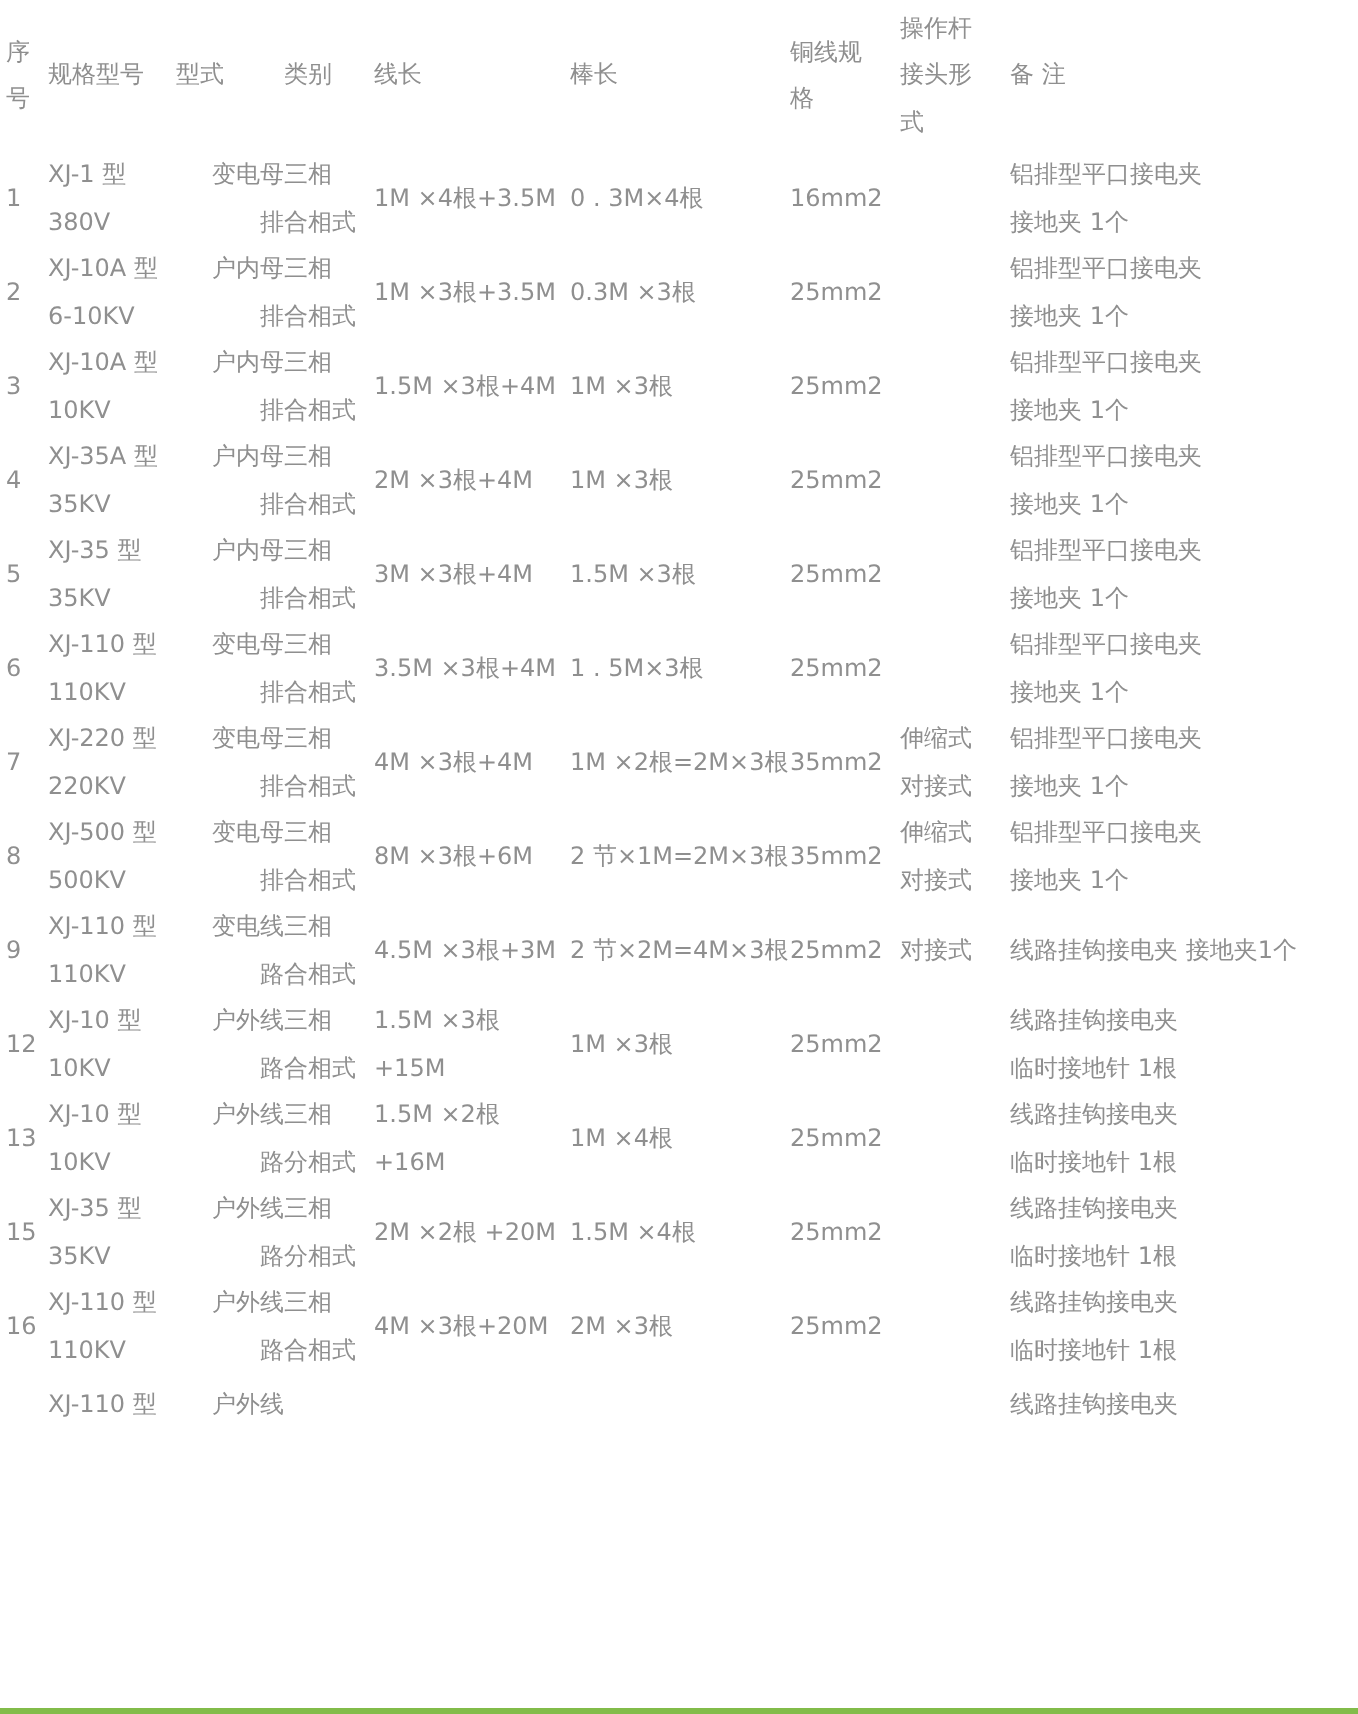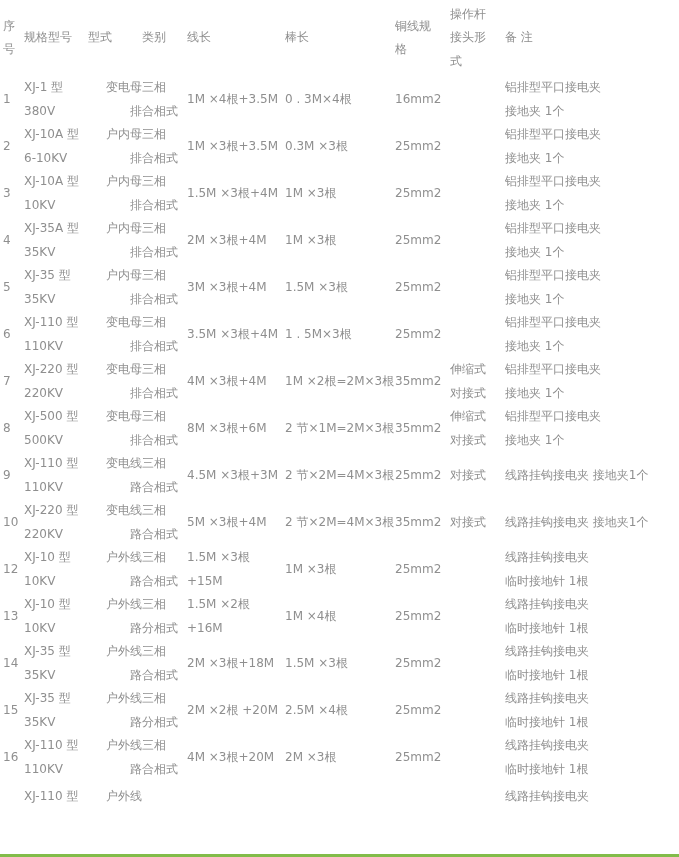--- a/index.html
+++ b/index.html
@@ -206,34 +206,20 @@
 路</td>
           <td class="c3">三相
 合相式</td>
           <td class="c4">4.5M ×3根+3M</td>
           <td class="c5">2 节×2M=4M×3根</td>
           <td class="c6">25mm2</td>
           <td class="c7">对接式</td>
           <td class="c8">线路挂钩接电夹 接地夹1个</td>
         </tr>
         <tr>
-          <td class="c0">10</td>
-          <td class="c1">XJ-220 型
-220KV</td>
-          <td class="c2">变电线
-路</td>
-          <td class="c3">三相
-合相式</td>
-          <td class="c4">5M ×3根+4M</td>
-          <td class="c5">2 节×2M=4M×3根</td>
-          <td class="c6">35mm2</td>
-          <td class="c7">对接式</td>
-          <td class="c8">线路挂钩接电夹 接地夹1个</td>
-        </tr>
-        <tr>
           <td class="c0">12</td>
           <td class="c1">XJ-10 型
 10KV</td>
           <td class="c2">户外线
 路</td>
           <td class="c3">三相
 合相式</td>
           <td class="c4">1.5M ×3根+15M</td>
           <td class="c5">1M ×3根</td>
           <td class="c6">25mm2</td>
@@ -251,44 +237,29 @@
 分相式</td>
           <td class="c4">1.5M ×2根
 +16M</td>
           <td class="c5">1M ×4根</td>
           <td class="c6">25mm2</td>
           <td class="c7"></td>
           <td class="c8">线路挂钩接电夹
 临时接地针 1根</td>
         </tr>
         <tr>
-          <td class="c0">14</td>
-          <td class="c1">XJ-35 型
-35KV</td>
-          <td class="c2">户外线
-路</td>
-          <td class="c3">三相
-合相式</td>
-          <td class="c4">2M ×3根+18M</td>
-          <td class="c5">1.5M ×3根</td>
-          <td class="c6">25mm2</td>
-          <td class="c7"></td>
-          <td class="c8">线路挂钩接电夹
-临时接地针 1根</td>
-        </tr>
-        <tr>
           <td class="c0">15</td>
           <td class="c1">XJ-35 型
 35KV</td>
           <td class="c2">户外线
 路</td>
           <td class="c3">三相
 分相式</td>
           <td class="c4">2M ×2根 +20M</td>
-          <td class="c5">2.5M ×4根</td>
+          <td class="c5">1.5M ×4根</td>
           <td class="c6">25mm2</td>
           <td class="c7"></td>
           <td class="c8">线路挂钩接电夹
 临时接地针 1根</td>
         </tr>
         <tr>
           <td class="c0">16</td>
           <td class="c1">XJ-110 型
 110KV</td>
           <td class="c2">户外线

